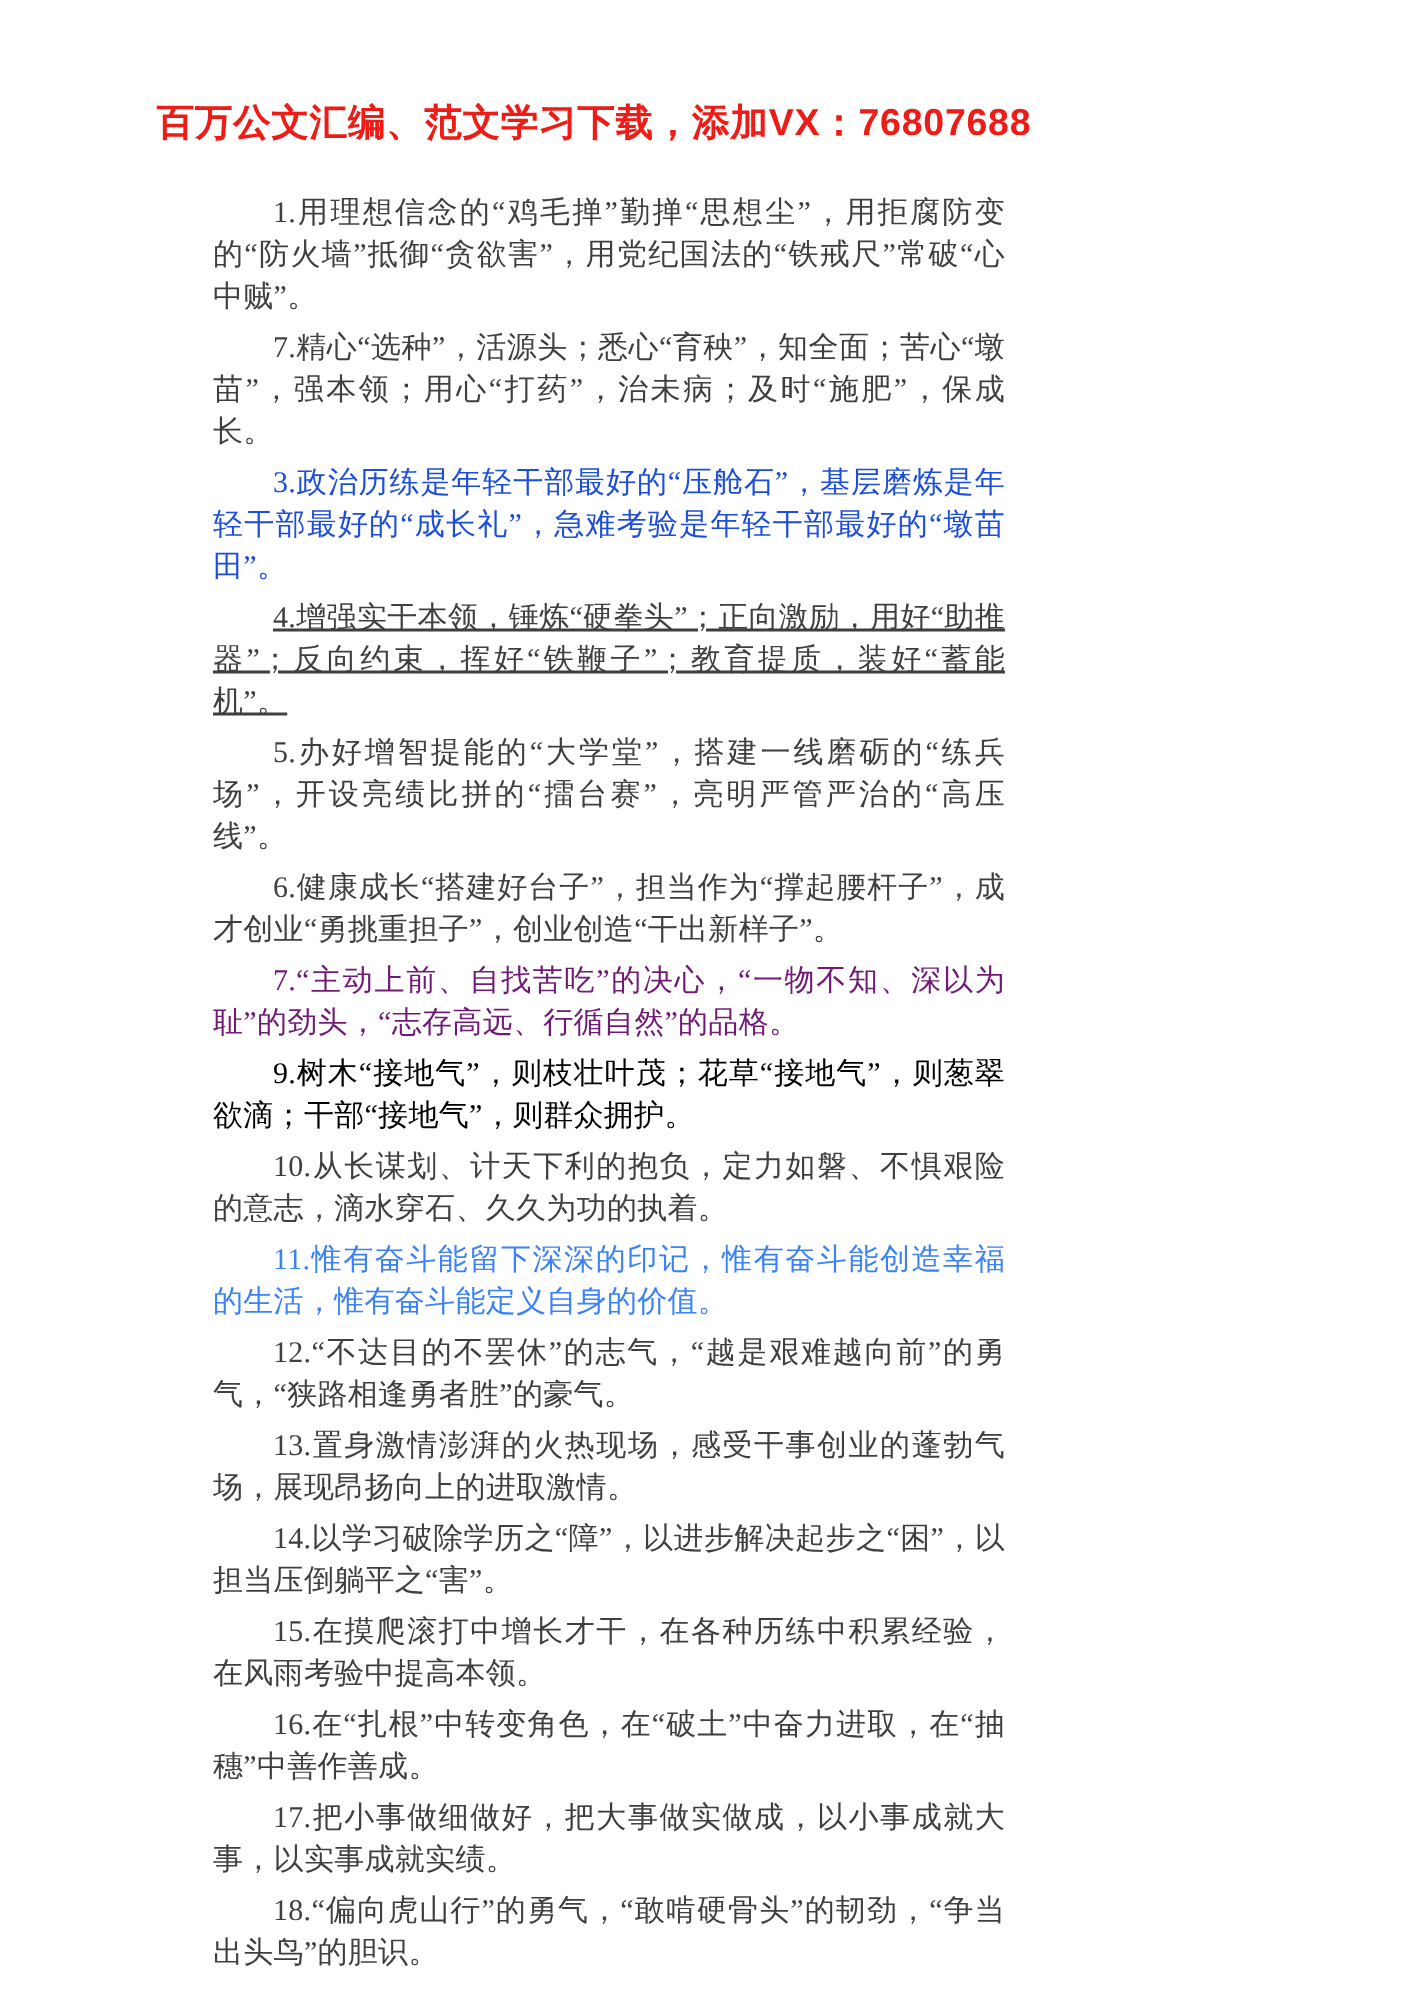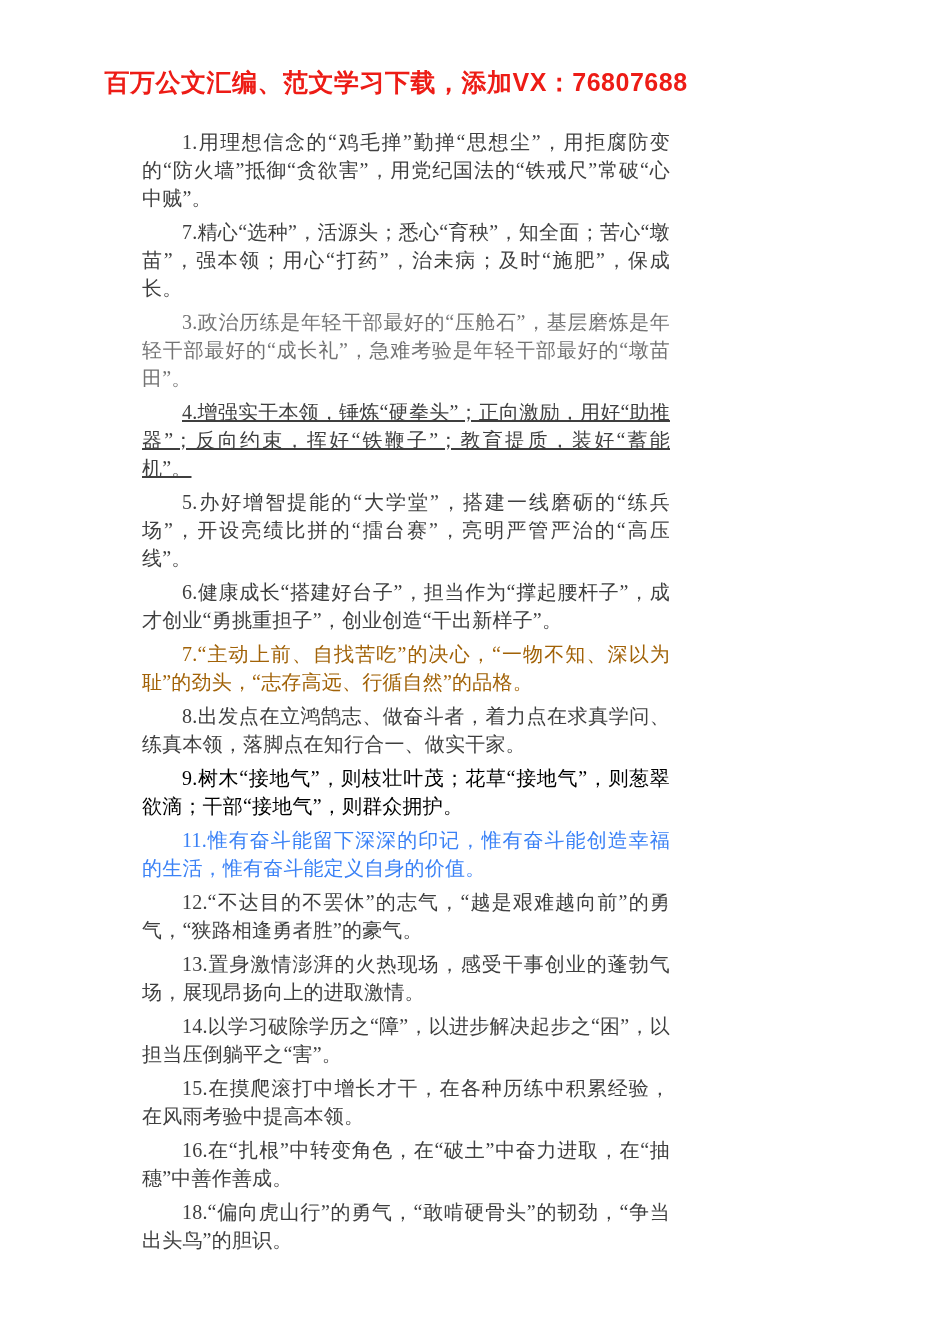--- a/index.html
+++ b/index.html
@@ -43,28 +43,29 @@
   }
 </style>
 </head>
 <body>
 
 <div class="page">
   <div class="doc-header" style="color: rgb(237, 28, 22);">百万公文汇编、范文学习下载，添加VX：76807688</div>
   <div class="doc-body">
       <p class="para" style="color: rgb(63, 63, 63);">1.用理想信念的“鸡毛掸”勤掸“思想尘”，用拒腐防变的“防火墙”抵御“贪欲害”，用党纪国法的“铁戒尺”常破“心中贼”。</p>
       <p class="para" style="color: rgb(63, 63, 63);">7.精心“选种”，活源头；悉心“育秧”，知全面；苦心“墩苗”，强本领；用心“打药”，治未病；及时“施肥”，保成长。</p>
-      <p class="para" style="color: #737373;">3.政治历练是年轻干部最好的“压舱石”，基层磨炼是年轻干部最好的“成长礼”，急难考验是年轻干部最好的“墩苗田”。</p>
+      <p class="para" style="color: #1d4ed8;">3.政治历练是年轻干部最好的“压舱石”，基层磨炼是年轻干部最好的“成长礼”，急难考验是年轻干部最好的“墩苗田”。</p>
       <p class="para" style="color: rgb(63, 63, 63); text-decoration: underline;">4.增强实干本领，锤炼“硬拳头”；正向激励，用好“助推器”；反向约束，挥好“铁鞭子”；教育提质，装好“蓄能机”。</p>
       <p class="para" style="color: rgb(63, 63, 63);">5.办好增智提能的“大学堂”，搭建一线磨砺的“练兵场”，开设亮绩比拼的“擂台赛”，亮明严管严治的“高压线”。</p>
       <p class="para" style="color: rgb(63, 63, 63);">6.健康成长“搭建好台子”，担当作为“撑起腰杆子”，成才创业“勇挑重担子”，创业创造“干出新样子”。</p>
-      <p class="para" style="color: #a16207;">7.“主动上前、自找苦吃”的决心，“一物不知、深以为耻”的劲头，“志存高远、行循自然”的品格。</p>
-      <p class="para" style="color: rgb(63, 63, 63);">8.出发点在立鸿鹄志、做奋斗者，着力点在求真学问、练真本领，落脚点在知行合一、做实干家。</p>
+      <p class="para" style="color: #701a75;">7.“主动上前、自找苦吃”的决心，“一物不知、深以为耻”的劲头，“志存高远、行循自然”的品格。</p>
       <p class="para" style="color: #000000;">9.树木“接地气”，则枝壮叶茂；花草“接地气”，则葱翠欲滴；干部“接地气”，则群众拥护。</p>
+      <p class="para" style="color: rgb(63, 63, 63);">10.从长谋划、计天下利的抱负，定力如磐、不惧艰险的意志，滴水穿石、久久为功的执着。</p>
       <p class="para" style="color: #3b82f6;">11.惟有奋斗能留下深深的印记，惟有奋斗能创造幸福的生活，惟有奋斗能定义自身的价值。</p>
       <p class="para" style="color: rgb(63, 63, 63);">12.“不达目的不罢休”的志气，“越是艰难越向前”的勇气，“狭路相逢勇者胜”的豪气。</p>
       <p class="para" style="color: rgb(63, 63, 63);">13.置身激情澎湃的火热现场，感受干事创业的蓬勃气场，展现昂扬向上的进取激情。</p>
       <p class="para" style="color: rgb(63, 63, 63);">14.以学习破除学历之“障”，以进步解决起步之“困”，以担当压倒躺平之“害”。</p>
       <p class="para" style="color: rgb(63, 63, 63);">15.在摸爬滚打中增长才干，在各种历练中积累经验，在风雨考验中提高本领。</p>
       <p class="para" style="color: rgb(63, 63, 63);">16.在“扎根”中转变角色，在“破土”中奋力进取，在“抽穗”中善作善成。</p>
+      <p class="para" style="color: rgb(63, 63, 63);">17.把小事做细做好，把大事做实做成，以小事成就大事，以实事成就实绩。</p>
       <p class="para" style="color: rgb(63, 63, 63);">18.“偏向虎山行”的勇气，“敢啃硬骨头”的韧劲，“争当出头鸟”的胆识。</p>
     </div>
 </div>
 
 </body></html>

